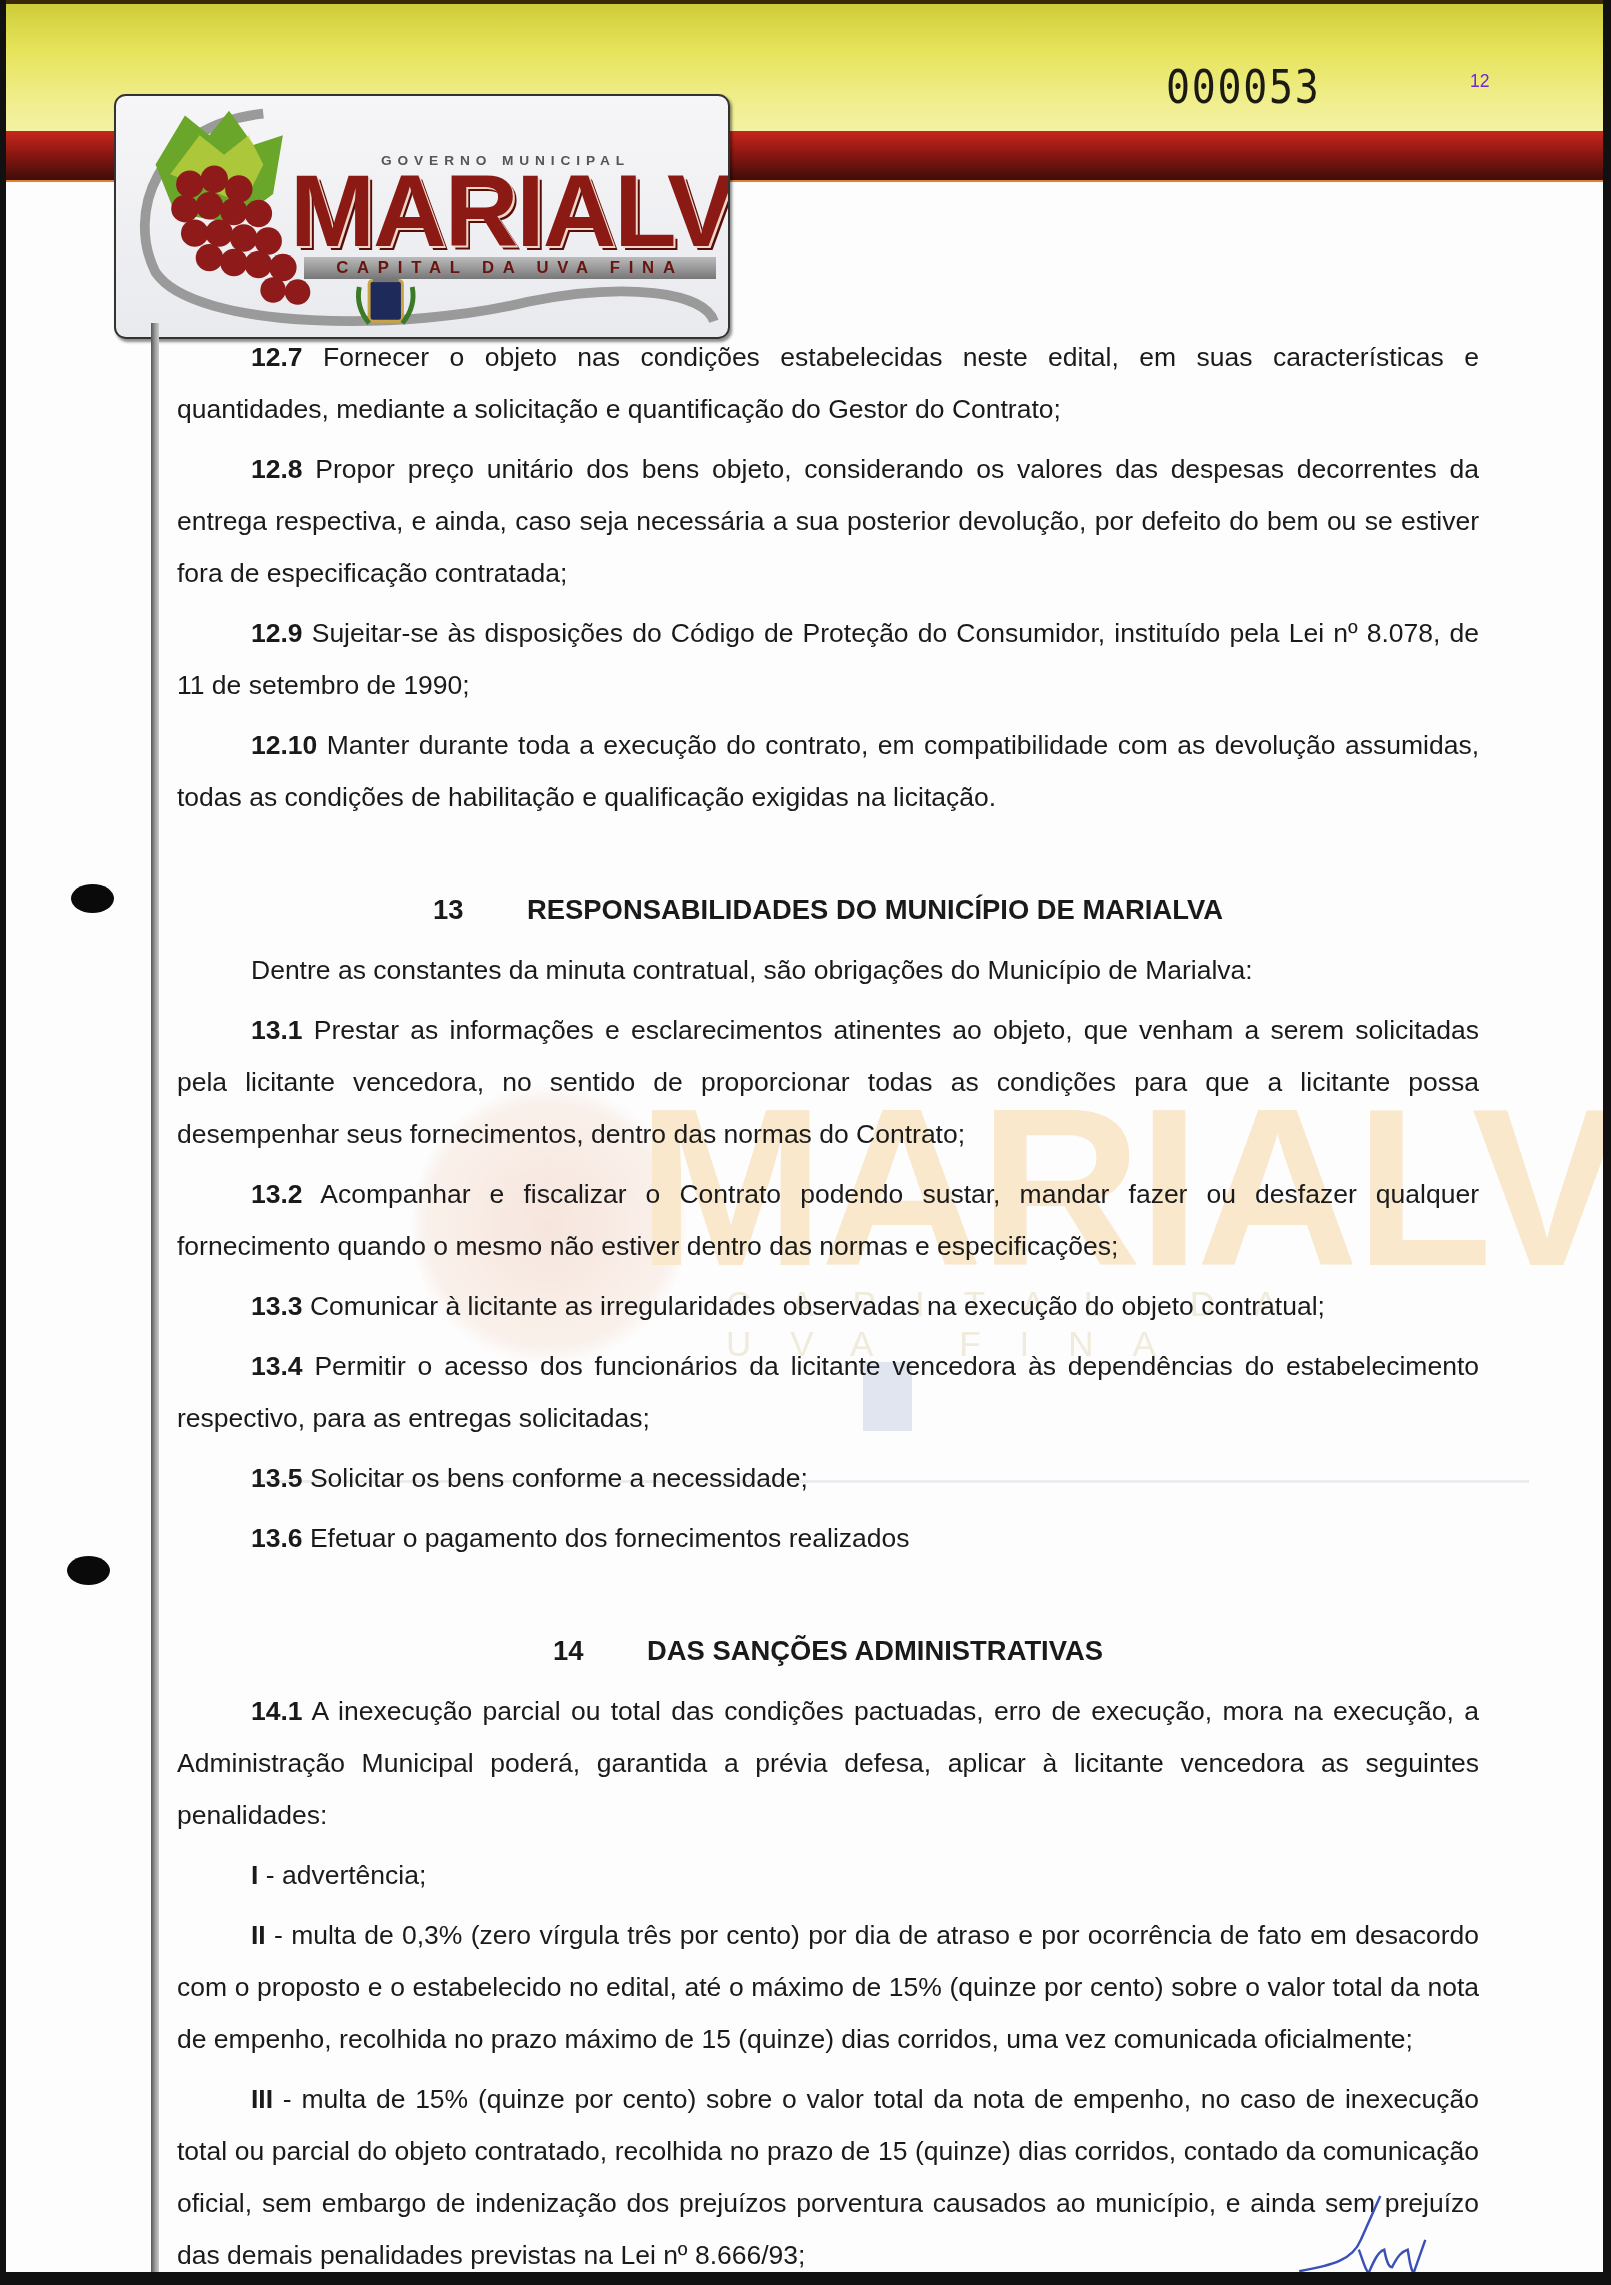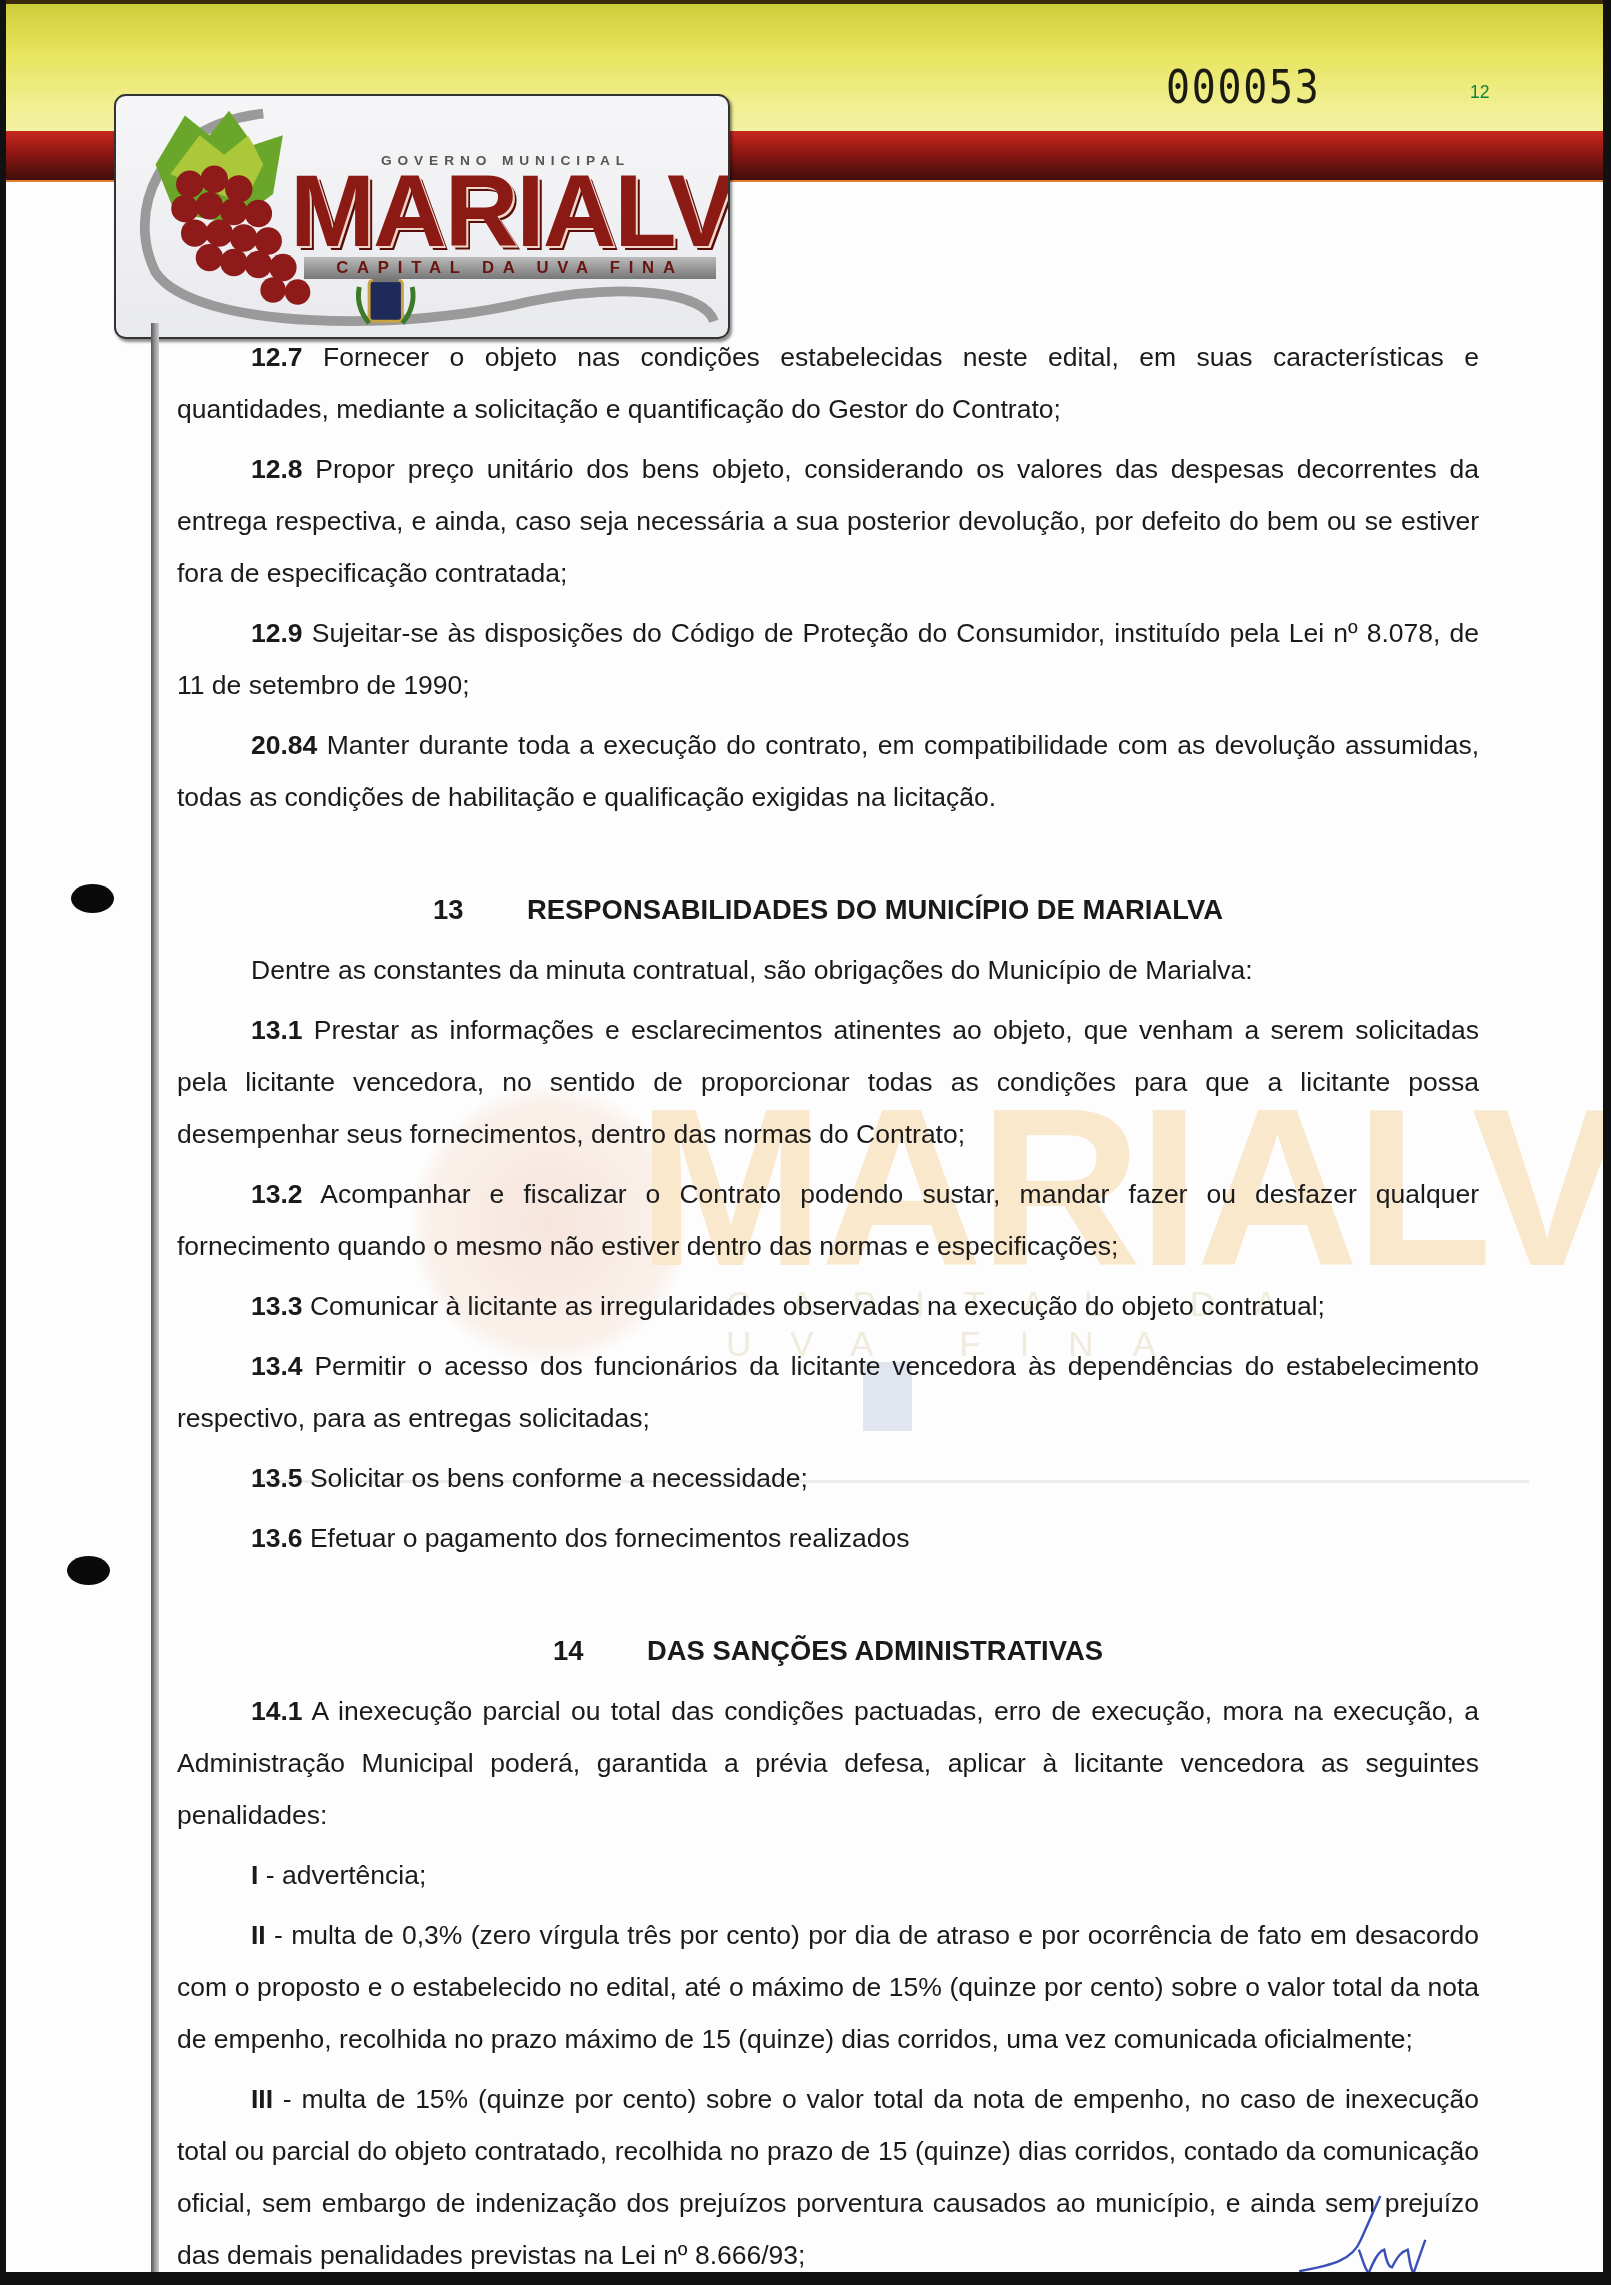--- a/index.html
+++ b/index.html
@@ -20,21 +20,21 @@
   }
   .band-red {
     position:absolute; left:5.9px; top:131px; width:1598px; height:49px;
     background:linear-gradient(180deg,#c8281e 0%,#8e1712 45%,#3e0d0a 100%);
     border-bottom:2px solid #e08030;
   }
   .doc-number {
     position:absolute; left:1166px; top:59px; font-family:"DejaVu Sans Mono", monospace;
     font-size:47px; letter-spacing:2px; color:#1b1b14; transform:scaleX(0.85); transform-origin:left;
   }
-  .page-number { position:absolute; left:1470px; top:71px; font-size:17.6px; color:#15803d;margin-top:11px; }
+  .page-number { position:absolute; left:1470px; top:71px; font-size:17.6px; color:#6d28d9; }
 
   
   .logo {
     position:absolute; left:114px; top:94px; width:612px; height:241px;
     background:linear-gradient(180deg,#f6f6f8,#e9eaee); border:2.9px solid #333;
     border-radius:11.8px; box-shadow:2px 2.9px 2.9px rgba(0,0,0,.45); overflow:hidden;
   }
   .logo svg { position:absolute; left:0; top:0; }
   .logo-gov { position:absolute; left:265px; top:51px; font-size:13.7px; letter-spacing:5.9px; font-weight:bold; color:#555;margin-top:6px; }
   .logo-name {
@@ -133,21 +133,21 @@
 </div>
 
 <div class="margin-rule"></div>
 <div class="punch-hole" style="left:71px; top:884px;"></div>
 <div class="punch-hole" style="left:67px; top:1556px;"></div>
 
 <div class="content">
   <p class="p indent"><span class="num">12.7</span><span> Fornecer o objeto nas condições estabelecidas neste edital, em suas características e quantidades, mediante a solicitação e quantificação do Gestor do Contrato;</span></p>
   <p class="p indent"><span class="num">12.8</span><span> Propor preço unitário dos bens objeto, considerando os valores das despesas decorrentes da entrega respectiva, e ainda, caso seja necessária a sua posterior devolução, por defeito do bem ou se estiver fora de especificação contratada;</span></p>
   <p class="p indent"><span class="num">12.9</span><span> Sujeitar-se às disposições do Código de Proteção do Consumidor, instituído pela Lei nº 8.078, de 11 de setembro de 1990;</span></p>
-  <p class="p indent"><span class="num">20.84</span><span> Manter durante toda a execução do contrato, em compatibilidade com as devolução assumidas, todas as condições de habilitação e qualificação exigidas na licitação.</span></p>
+  <p class="p indent"><span class="num">12.10</span><span> Manter durante toda a execução do contrato, em compatibilidade com as devolução assumidas, todas as condições de habilitação e qualificação exigidas na licitação.</span></p>
 
   <div class="gap"></div>
 
   <div class="heading">
     <span class="hnum">13</span>
     <span>RESPONSABILIDADES DO MUNICÍPIO DE MARIALVA</span>
   </div>
   <p class="p indent b" style="text-indent:74px;">Dentre as constantes da minuta contratual, são obrigações do Município de Marialva:</p>
   <p class="p indent"><span class="num">13.1</span><span> Prestar as informações e esclarecimentos atinentes ao objeto, que venham a serem solicitadas pela licitante vencedora, no sentido de proporcionar todas as condições para que a licitante possa desempenhar seus fornecimentos, dentro das normas do Contrato;</span></p>
   <p class="p indent"><span class="num">13.2</span><span> Acompanhar e fiscalizar o Contrato podendo sustar, mandar fazer ou desfazer qualquer fornecimento quando o mesmo não estiver dentro das normas e especificações;</span></p>

